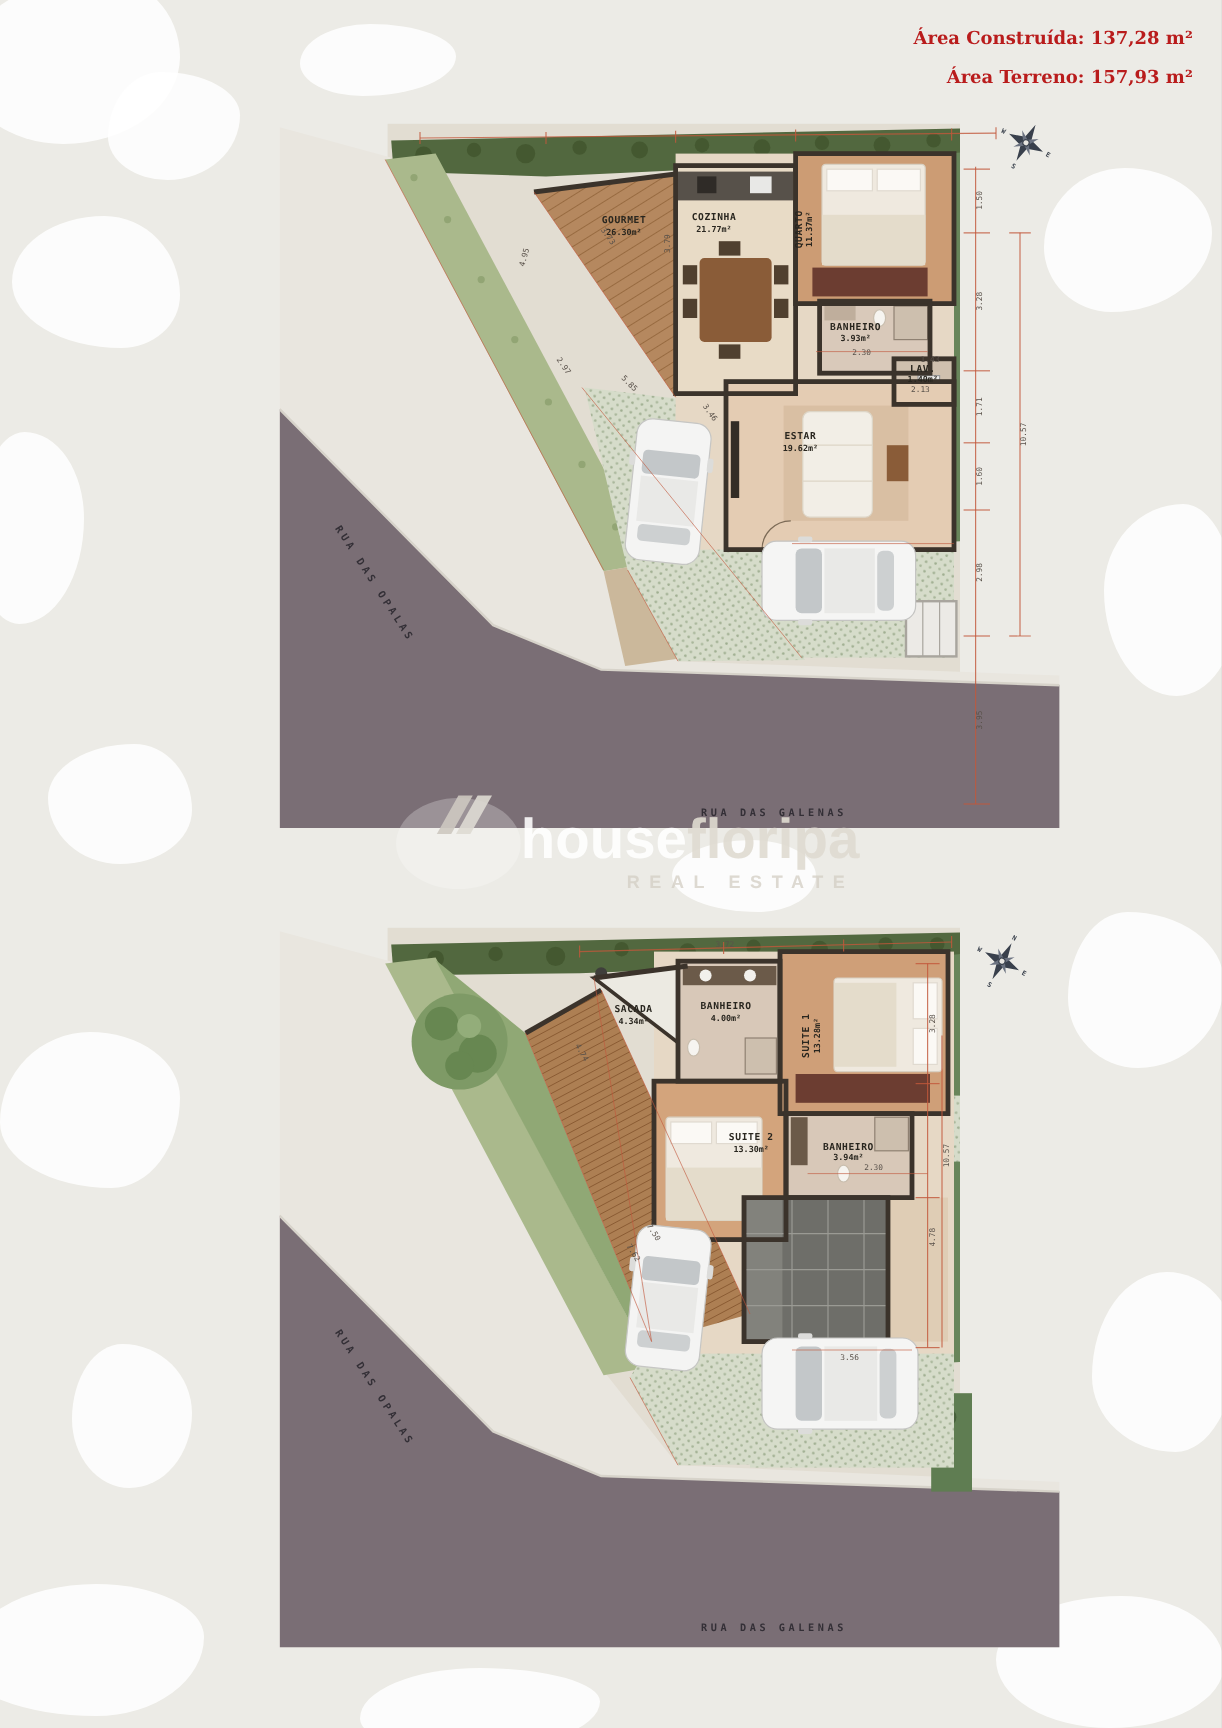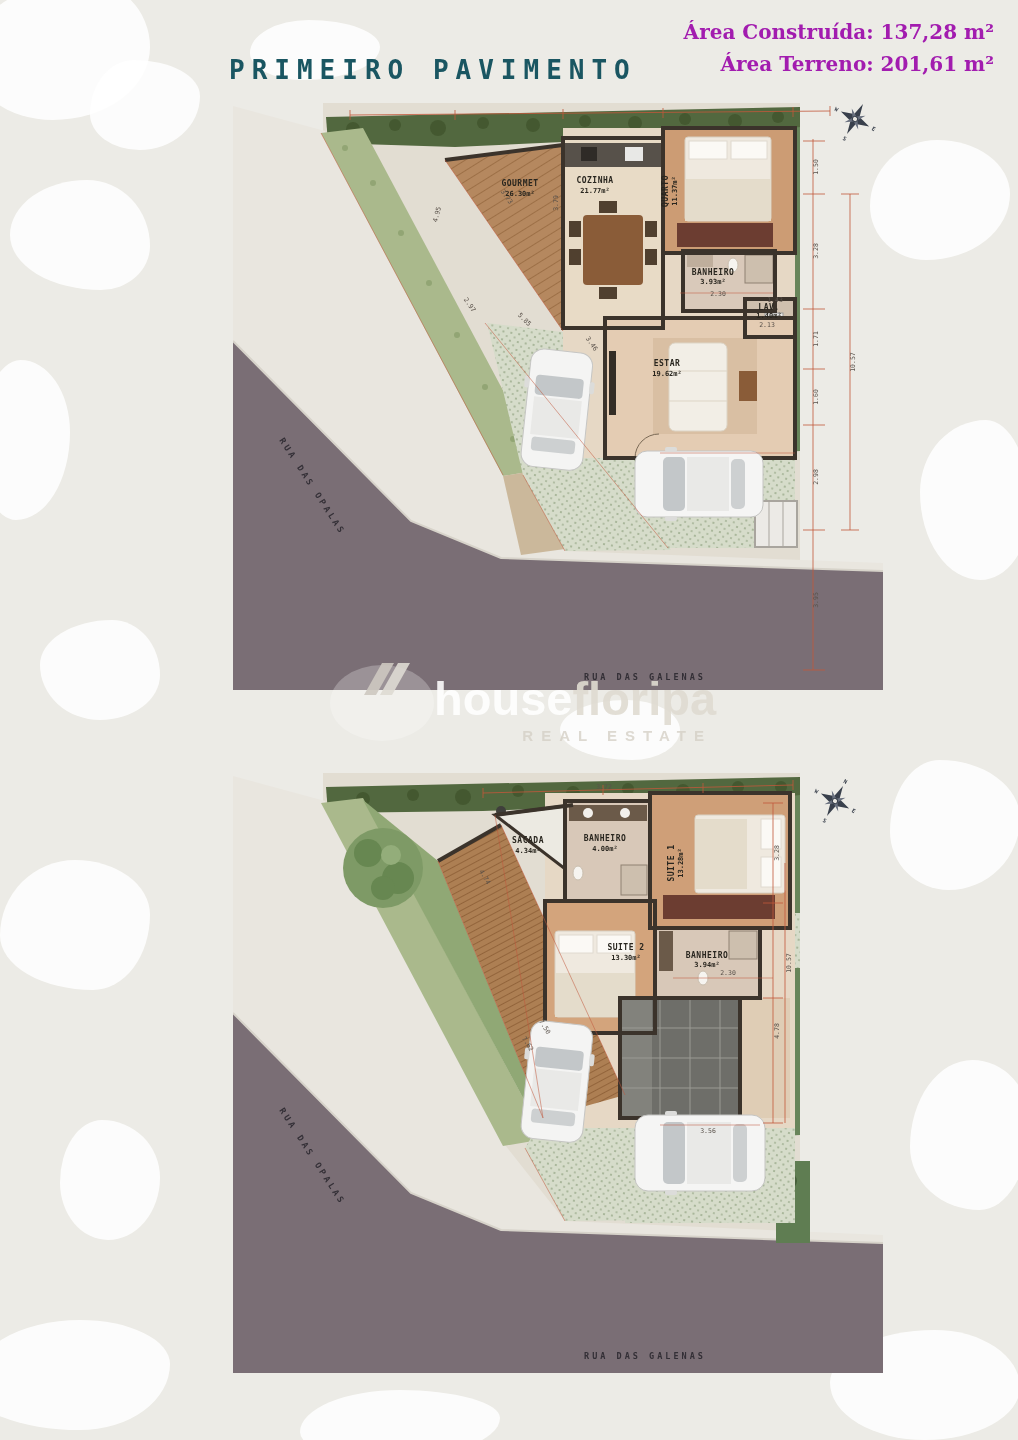--- a/index.html
+++ b/index.html
@@ -1,20 +1,20 @@
 <!DOCTYPE html>
 <html><head>
 <meta charset="utf-8">
 <style>
   html,body{margin:0;padding:0;background:#dcdad6;}
   .sheet{position:relative;width:1018px;height:1440px;margin:0 auto;background:#ecebe6;overflow:hidden;
          font-family:"DejaVu Sans","Liberation Sans",sans-serif;}
   .blob{position:absolute;background:rgba(255,255,255,.85);}
-  .hdr{position:absolute;top:16px;right:24px;text-align:right;color:#a21caf;
-       font-family:"DejaVu Serif","Liberation Serif",serif;font-weight:bold;font-size:20px;line-height:32px;}
+  .hdr{position:absolute;top:16px;right:24px;text-align:right;color:#b91c1c;
+       font-family:"DejaVu Serif","Liberation Serif",serif;font-weight:bold;font-size:15px;line-height:32px;}
   .ptitle{position:absolute;color:#1a5662;font-family:"DejaVu Sans Mono","Liberation Mono",monospace;
           font-weight:bold;font-size:26px;letter-spacing:7px;white-space:nowrap;}
   .plan{position:absolute;}
   svg text{text-anchor:middle;}
   .rn{font:bold 8px "DejaVu Sans Mono",monospace;fill:#29261f;letter-spacing:.5px;}
   .ra{font:bold 7px "DejaVu Sans Mono",monospace;fill:#29261f;}
   .dim{font:6.5px "DejaVu Sans Mono",monospace;fill:#5a524b;}
   .street{font:bold 8.5px "DejaVu Sans Mono",monospace;fill:#332f36;letter-spacing:3px;}
   .cl{font:bold 5.5px "DejaVu Sans Mono",monospace;fill:#39404c;}
   .wall{fill:none;stroke:#3b332b;stroke-width:4;}
@@ -46,24 +46,23 @@
     <div class="blob" style="left:890px;top:760px;width:130px;height:130px;border-radius:38% 62% 55% 45%/55% 45% 55% 45%;"></div>
     <div class="blob" style="left:910px;top:1060px;width:120px;height:150px;border-radius:52% 48% 42% 58%/58% 42% 58% 42%;"></div>
     <div class="blob" style="left:830px;top:1330px;width:190px;height:110px;border-radius:55% 45% 50% 50%/48% 52% 48% 52%;"></div>
     <div class="blob" style="left:300px;top:1390px;width:200px;height:70px;border-radius:50% 50% 60% 40%/60% 40% 60% 40%;"></div>
     <div class="blob" style="left:560px;top:700px;width:120px;height:60px;border-radius:55% 45% 40% 60%/50% 50% 50% 50%;"></div>
     <div class="blob" style="left:250px;top:20px;width:130px;height:60px;border-radius:45% 55% 60% 40%/55% 45% 55% 45%;"></div>
   </div>
 
   <div class="hdr">
     <div>Área Construída: 137,28 m²</div>
-    <div>Área Terreno: 201,61 m²</div>
+    <div>Área Terreno: 157,93 m²</div>
   </div>
 
-  <div class="ptitle" style="left:229px;top:55px;">PRIMEIRO PAVIMENTO</div>
 
   <div class="plan" style="left:233px;top:103px;width:650px;height:587px;">
   <svg width="650" height="587" viewBox="0 0 650 587">
     <defs>
       <pattern id="planks1" width="9" height="9" patternUnits="userSpaceOnUse" patternTransform="rotate(58)">
         <rect width="9" height="9" fill="#b5885f"></rect>
             <line x1="0" y1="0" x2="0" y2="9" stroke="#96693f" stroke-width="1.6"></line>
       </pattern>
       <pattern id="pav1" width="8" height="8" patternUnits="userSpaceOnUse" patternTransform="rotate(10)">
         <rect width="8" height="8" fill="#d6dcca"></rect>

